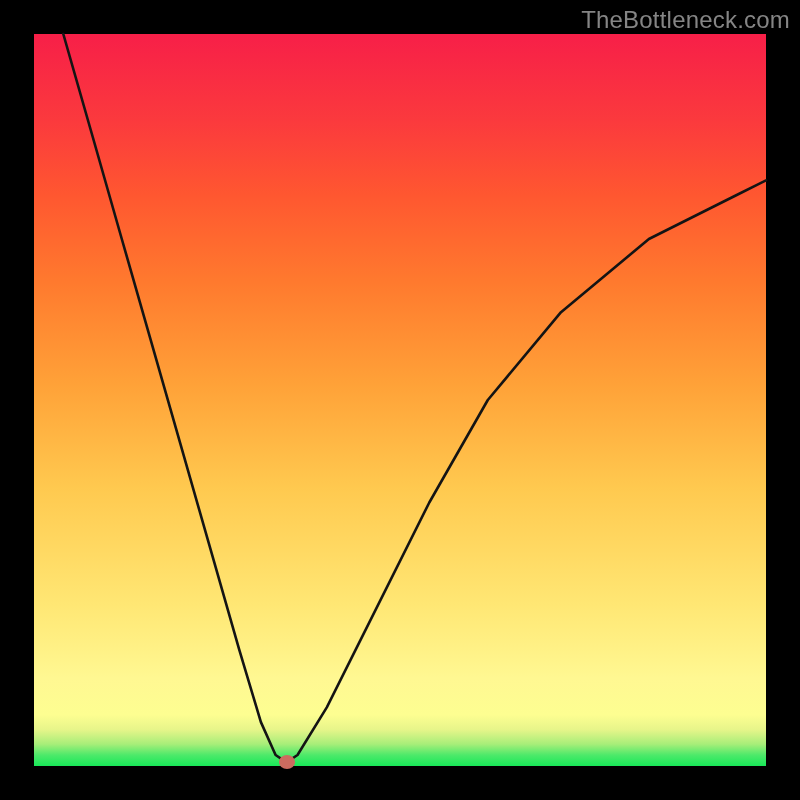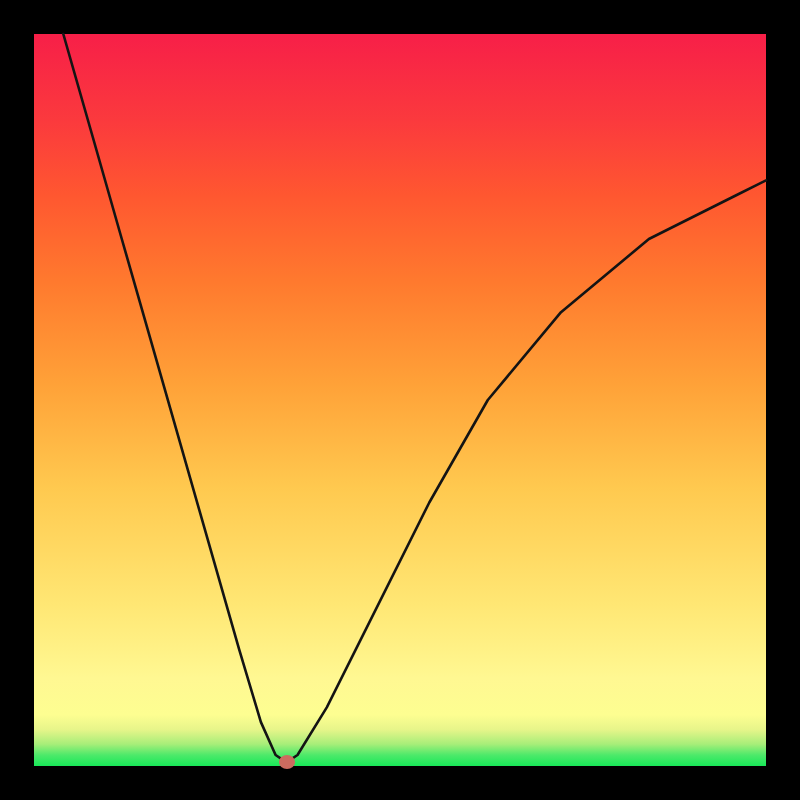--- a/index.html
+++ b/index.html
@@ -78,13 +78,14 @@
   <div class="plot-area">
 
     <svg class="curve" viewBox="0 0 732 732" preserveAspectRatio="none">
       <path id="curve-path" fill="none" stroke="#141414" stroke-width="2.6" stroke-linejoin="round" stroke-linecap="round" d="M29.3 0.0 L58.6 102.5 L87.8 205.0 L117.1 307.4 L146.4 409.9 L175.7 512.4 L205.0 614.9 L226.9 688.1 L241.6 721.0 L252.5 728.3 L263.5 721.0 L292.8 673.4 L336.7 585.6 L395.3 468.5 L453.8 366.0 L527.0 278.2 L614.9 205.0 L702.7 161.0 L732.0 146.4 "></path>
     </svg>
 
     <div class="marker" id="marker" style="left: 252.54px; top: 728.34px; background: rgb(204, 107, 95);"></div>
 
   </div>
 
+  <div class="watermark">TheBottleneck.com</div>
 </div>
 
 </body></html>

